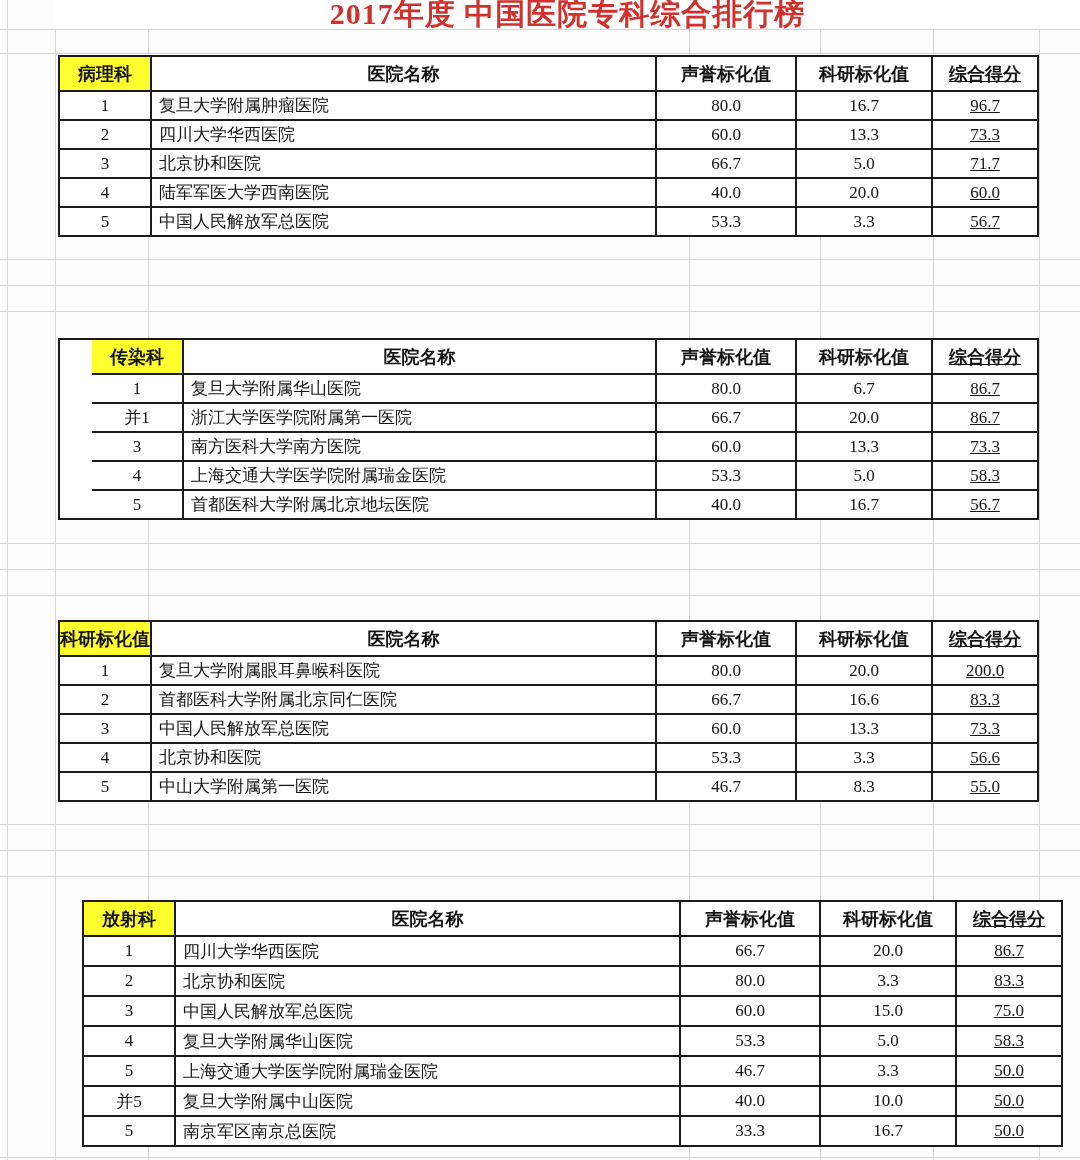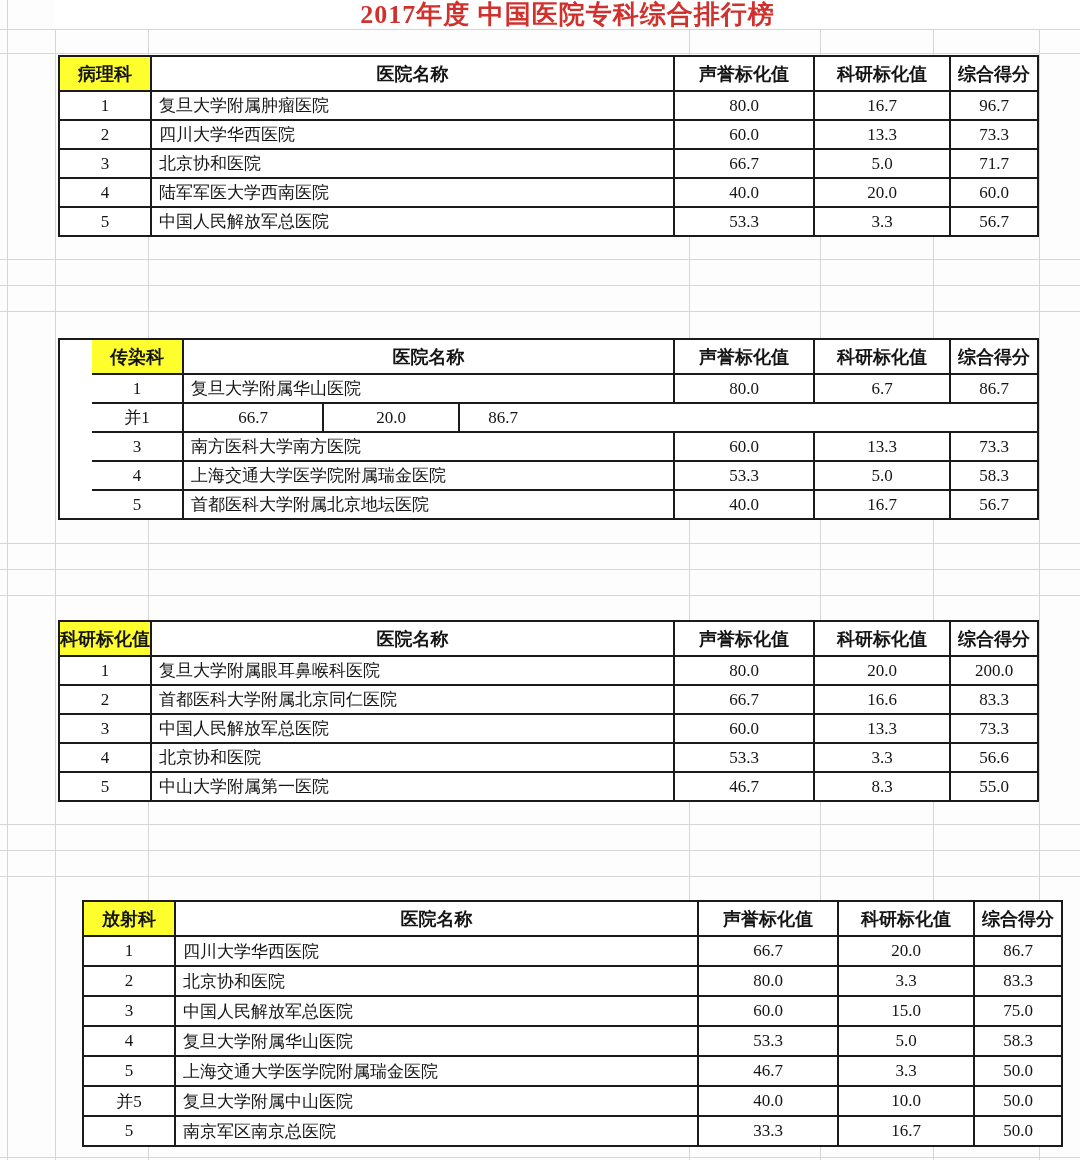--- a/index.html
+++ b/index.html
@@ -6,40 +6,40 @@
   *{box-sizing:border-box;}
   .canvas{
     position:relative;width:1080px;height:1160px;background:#fdfdfd;
     font-family:"Liberation Serif","DejaVu Serif",serif;overflow:hidden;
   }
   .vline{position:absolute;top:0;bottom:0;width:1px;background:var(--grid,#d6d6d6);}
   .hline{position:absolute;left:0;right:0;height:1px;background:var(--grid,#d6d6d6);}
   .title-cell{
     position:absolute;left:55px;top:0;width:1025px;height:29px;background:#fff;
     display:flex;align-items:center;justify-content:center;
-    font-size:26px;font-weight:bold;color:var(--title-color,#d0312d);letter-spacing:1px;
+    font-size:30px;font-weight:bold;color:var(--title-color,#d0312d);letter-spacing:1px;
   }
   .rank-table{
     position:absolute;left:58px;width:981px;background:#fff;
     border:2px solid var(--border,#1b1b1b);
   }
   .trow{display:flex;height:var(--rh,29px);border-top:2px solid var(--border,#1b1b1b);}
   .trow.thead{height:33px;border-top:none;font-weight:bold;border-radius:13px;}
   .thead .cell{font-size:18px;}
   .cell{
     display:flex;align-items:center;justify-content:center;
     font-size:17px;color:#151515;border-left:2px solid var(--border,#1b1b1b);
     overflow:hidden;white-space:nowrap;flex:0 0 auto;
   }
   .cell:first-child{border-left:none;}
   .c-rank{width:90px;}
   .c-name{flex:1 1 auto;}
   .c-rep{width:140px;}
   .c-res{width:136px;}
-  .c-tot{width:88px;}
+  .c-tot{width:106px;text-decoration:underline;}
   .cell.left{justify-content:flex-start;padding-left:7px;}
   .cell.yellow{background:var(--hl,#ffff2e);}
 </style>
 </head>
 <body>
 
 <div class="canvas">
   <div id="grid-layer">
       <div class="vline" style="left: 7px;"></div>
       <div class="vline" style="left: 55px;"></div>
@@ -117,20 +117,21 @@
         </div>
         <div class="trow">
           <div class="cell c-rank">1</div>
           <div class="cell c-name left">复旦大学附属华山医院</div>
           <div class="cell c-rep">80.0</div>
           <div class="cell c-res">6.7</div>
           <div class="cell c-tot">86.7</div>
         </div>
         <div class="trow">
           <div class="cell c-rank">并1</div>
+          <div class="cell c-name left">浙江大学医学院附属第一医院</div>
           <div class="cell c-rep">66.7</div>
           <div class="cell c-res">20.0</div>
           <div class="cell c-tot">86.7</div>
         </div>
         <div class="trow">
           <div class="cell c-rank">3</div>
           <div class="cell c-name left">南方医科大学南方医院</div>
           <div class="cell c-rep">60.0</div>
           <div class="cell c-res">13.3</div>
           <div class="cell c-tot">73.3</div>

